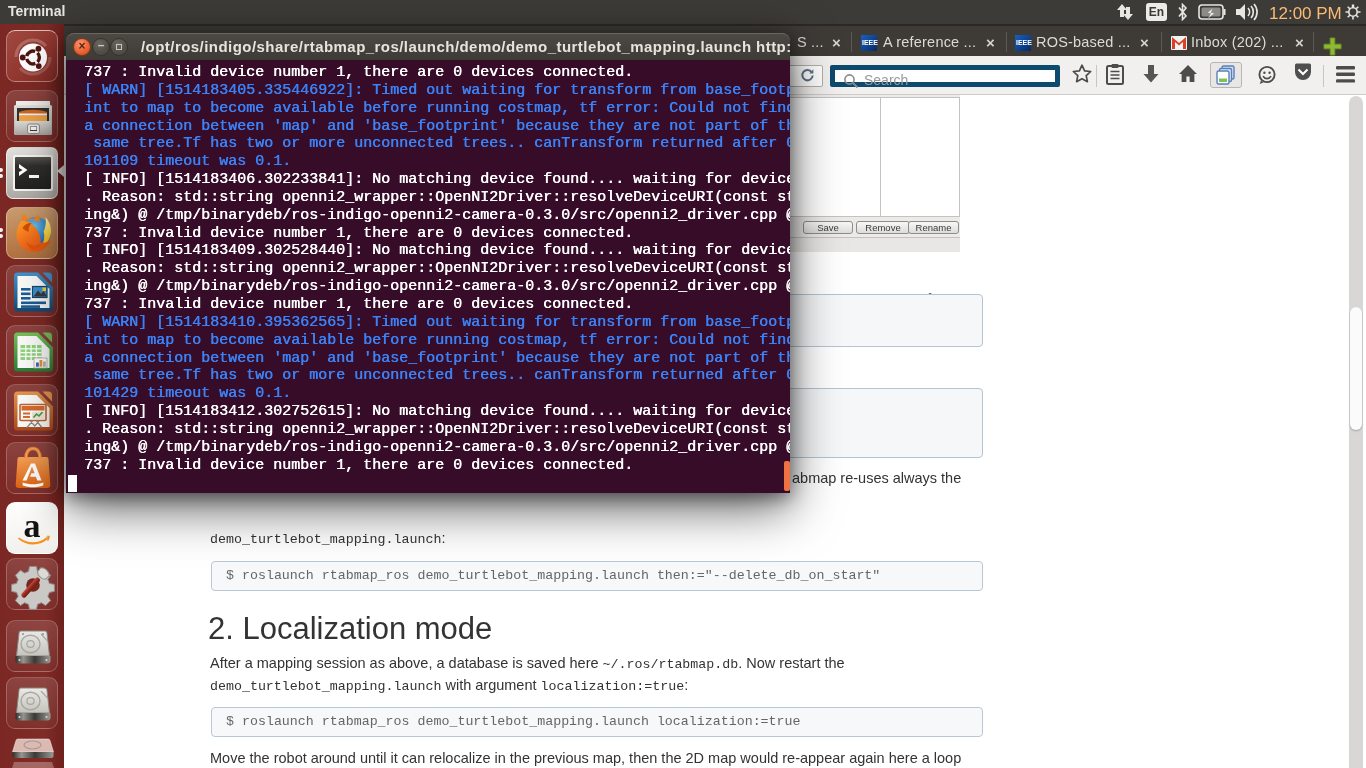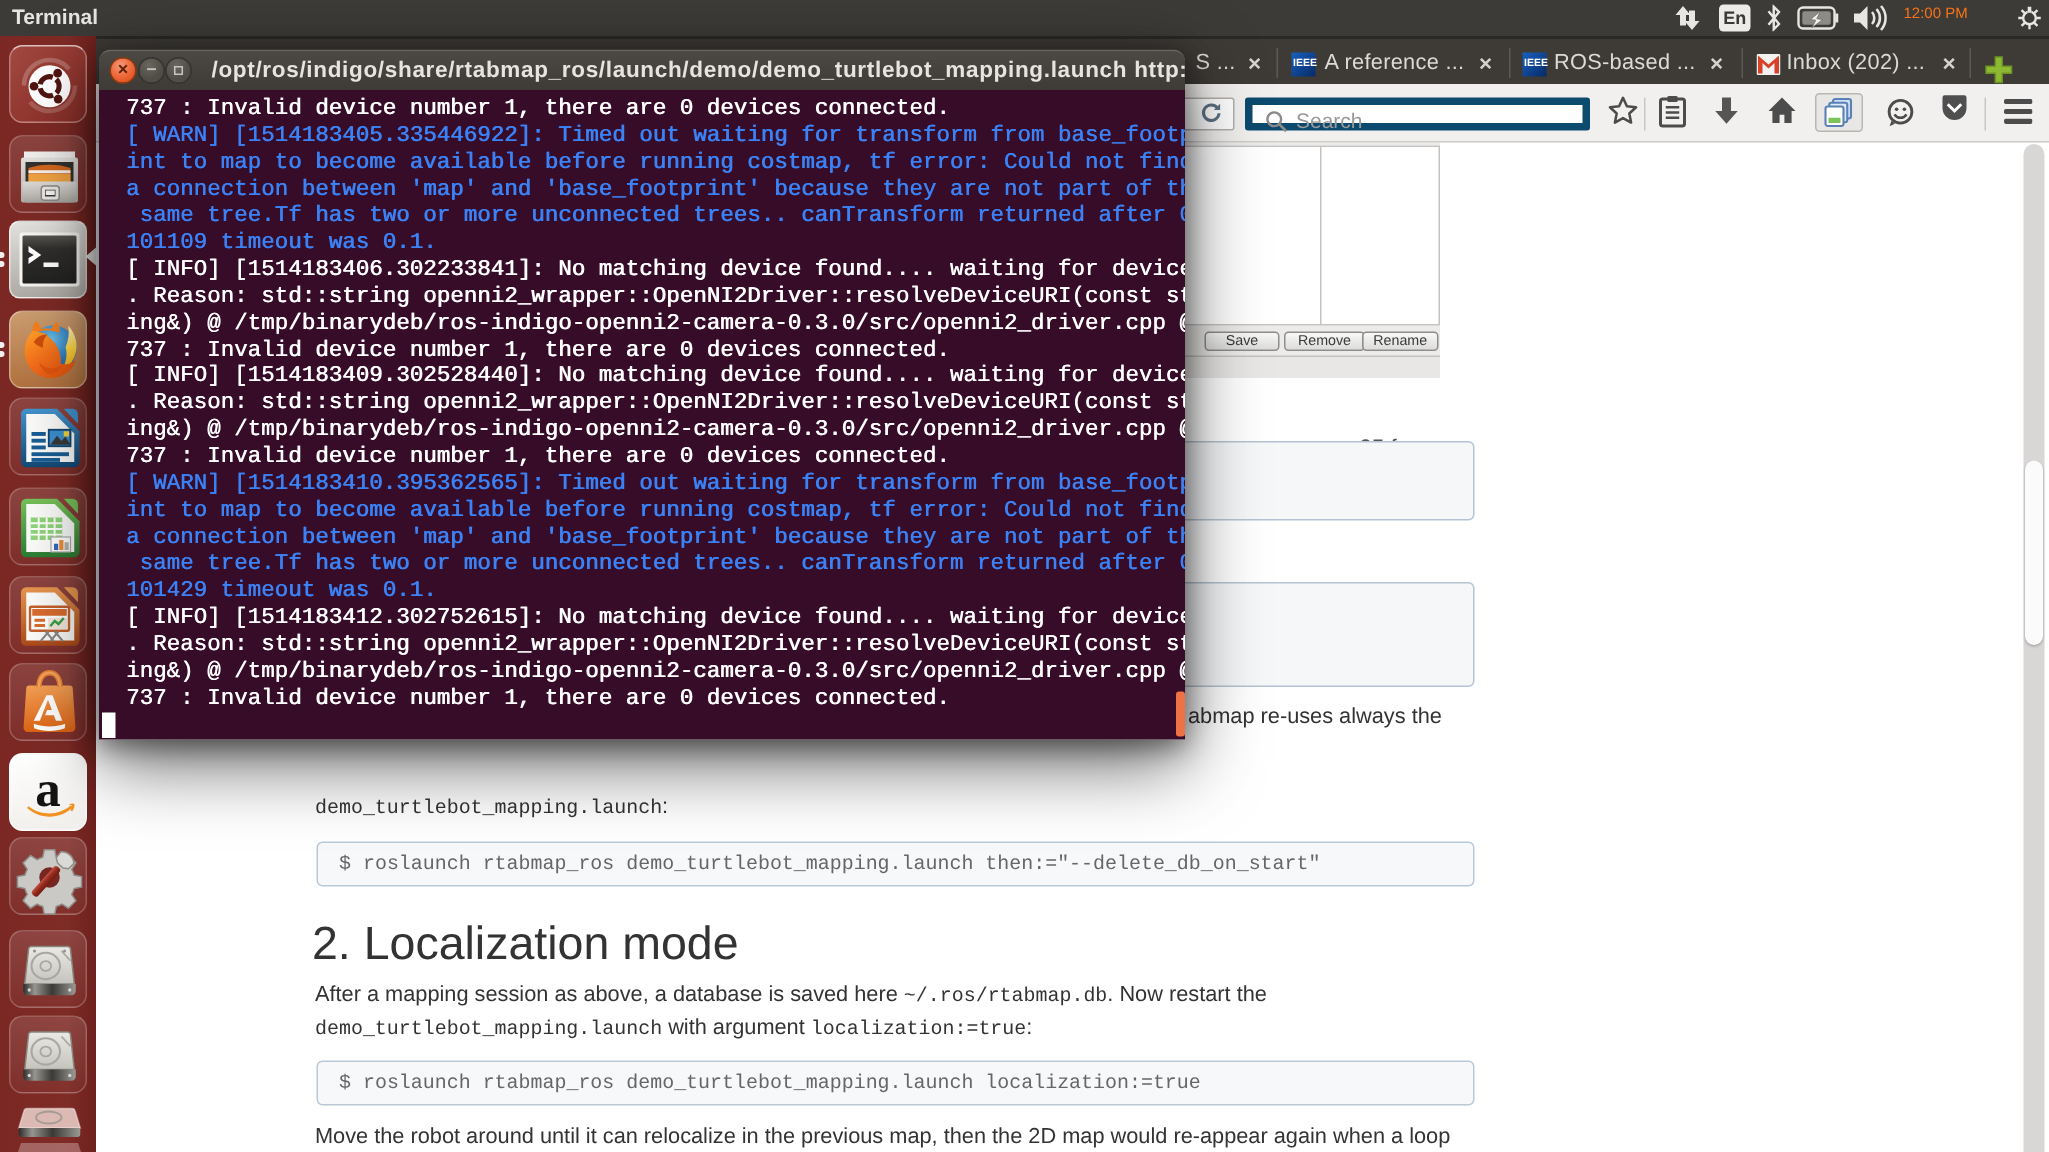--- a/index.html
+++ b/index.html
@@ -38,21 +38,21 @@
 #urlend { position:absolute; left:714px; top:9px; width:45px; height:22px; background:#fff; border:1px solid #b3b0ac; border-radius:2px; }
 .ticon { position:absolute; top:7px; }
 
 
 #sbtrack { position:absolute; left:1349px; top:96px; width:14px; height:672px; background:#d9d7d5; border-radius:7px 7px 0 0; }
 #sbthumb { position:absolute; left:1350px; top:307px; width:12px; height:123px; background:#fbfbfb; border-radius:6px; box-shadow:0 1px 2px rgba(0,0,0,.25); }
 
 
 #topbar { position:absolute; left:0; top:0; width:1366px; height:24px; background:#3c3b37; color:#e8e6e3; }
 #topbar .appname { position:absolute; left:8px; top:3px; font-weight:bold; font-size:14px; }
-#clock { position:absolute; left:1269px; top:4px; font-size:10px; color:#f97316; }
+#clock { position:absolute; left:1269px; top:4px; font-size:17px; color:#fdba74; }
 
 
 #launcher { position:absolute; left:0; top:24px; width:64px; height:744px; background:linear-gradient(90deg,#7b2824 0%,#7f2b26 70%,#6e211e 100%); }
 .ltile { position:absolute; left:6px; width:52px; height:52px; border-radius:9px; }
 .ltile svg { position:absolute; left:1px; top:1px; }
 .glass { background:linear-gradient(rgba(255,255,255,.13),rgba(255,255,255,.03)); border:1px solid rgba(255,255,255,.22); }
 .pip { position:absolute; left:0px; width:3px; height:4px; background:#f2f0ee; border-radius:0 2px 2px 0; }
 #focusarrow { position:absolute; left:57px; width:0; height:0; border-top:6px solid transparent; border-bottom:6px solid transparent; border-right:7px solid #f2f0ee; }
 
 
@@ -92,21 +92,21 @@
 
   <div class="codeblock" style="top:466px;">$ roslaunch rtabmap_ros demo_turtlebot_mapping.launch then:="--delete_db_on_start"</div>
 
   <div id="h2loc">2. Localization mode</div>
 
   <div class="ptext" style="left:146px;top:560px;">After a mapping session as above, a database is saved here <span class="mono">~/.ros/rtabmap.db</span>. Now restart the</div>
   <div class="ptext" style="left:146px;top:582px;"><span class="mono">demo_turtlebot_mapping.launch</span> with argument <span class="mono">localization:=true</span>:</div>
 
   <div class="codeblock" style="top:612px;">$ roslaunch rtabmap_ros demo_turtlebot_mapping.launch localization:=true</div>
 
-  <div class="ptext" style="left:146px;top:655px;">Move the robot around until it can relocalize in the previous map, then the 2D map would re-appear again when a loop</div>
+  <div class="ptext" style="left:146px;top:655px;">Move the robot around until it can relocalize in the previous map, then the 2D map would re-appear again here a loop</div>
 </div>
 
 <div id="tabbar">
   <div class="tab" style="left:733px;top:8px;">S ...</div>
   <div class="tabx" style="left:768px;">×</div>
   <div class="tabsep" style="left:787px;"></div>
   <div class="tab" style="left:819px;top:8px;">A reference ...</div>
   <div class="tabx" style="left:922px;">×</div>
   <div class="tabsep" style="left:942px;"></div>
   <div class="tab" style="left:972px;top:8px;">ROS-based ...</div>

